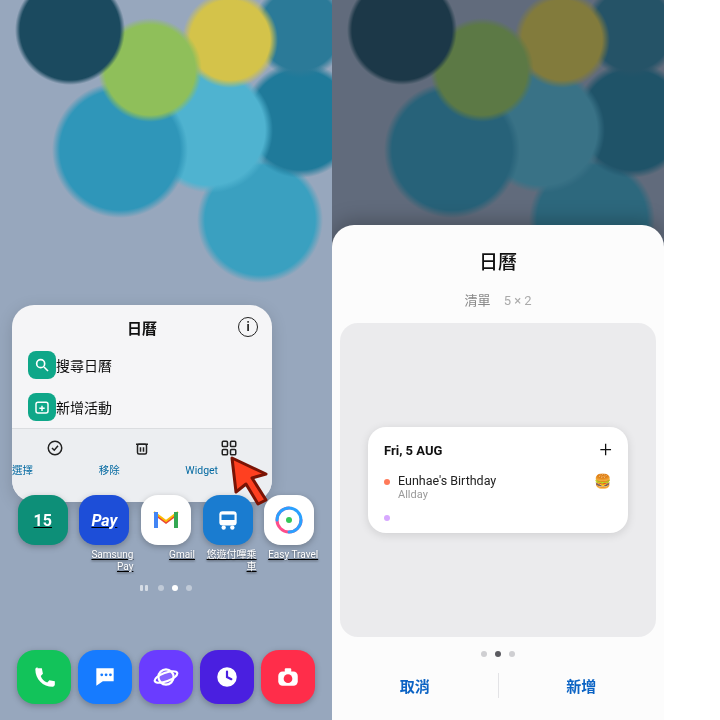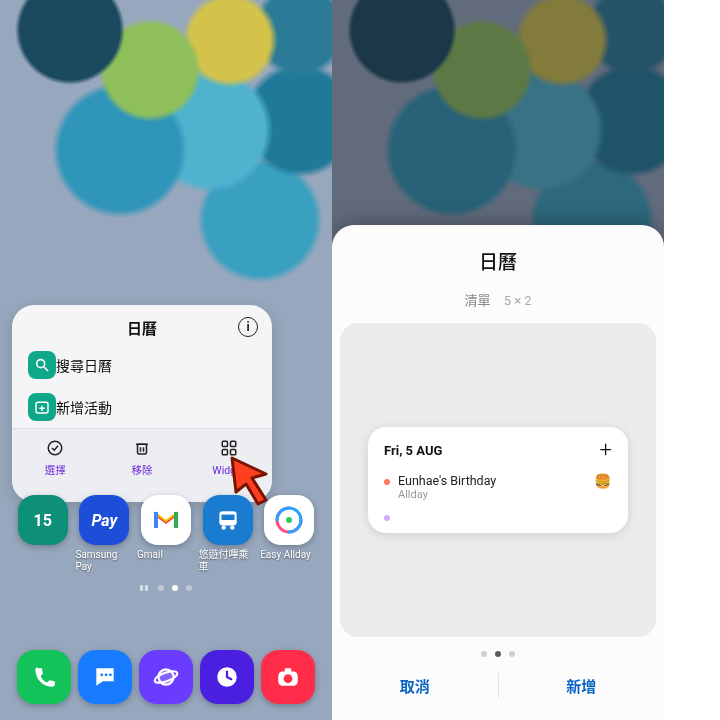--- a/index.html
+++ b/index.html
@@ -48,30 +48,30 @@
     width:28px; height:28px; border-radius:8px; background:#0fa789;
     display:flex; align-items:center; justify-content:center; color:#fff;
   }
   .popup-row .picon.cal { background:#0fa789; }
   .popup-row .label { font-size:14px; color:#111; }
   .popup-actions {
     display:flex; border-top:1px solid rgba(0,0,0,0.07);
     background:#eceef1;
   }
   .popup-actions .act {
-    flex:1; padding:10px 0 24px; text-align:center; color:#6d28d9;
+    flex:1; padding:10px 0 24px; color:#0369a1;
   }
   .popup-actions .act .aicon { display:block; margin:0 auto 2px; }
   .popup-actions .act .alabel { font-size:10.5px; }
 
   .dock-row {
     position:absolute; left:0; right:0; top:495px;
     display:flex; justify-content:space-around; padding:0 12px;
   }
-  .app { width:58px; text-align:left; }
+  .app { width:58px; text-align:right;text-decoration:underline; }
   .app .aicon {
     width:50px; height:50px; border-radius:16px; margin:0 auto 4px;
     display:flex; align-items:center; justify-content:center;
     font-size:16px; font-weight:700; color:#fff;
     box-shadow: 0 2px 6px rgba(0,0,0,0.25);
   }
   .app .aicon.squircle { border-radius: 34% / 32%; }
   .app .alabel { font-size:10px; color:#fff; text-shadow:0 1px 2px rgba(0,0,0,0.5); line-height:1.15; }
 
   .page-dots {
@@ -236,21 +236,21 @@
       <div class="alabel">悠遊付嗶乘車</div>
     </div>
     <div class="app">
       <div class="aicon squircle" style="background:#fff">
         <svg width="30" height="30" viewBox="0 0 30 30">
             <path d="M15 3a12 12 0 1 0 12 12" fill="none" stroke="#ff4d8a" stroke-width="3" stroke-linecap="round"></path>
             <path d="M15 27A12 12 0 1 0 3 15" fill="none" stroke="#2aa0ff" stroke-width="3" stroke-linecap="round"></path>
             <circle cx="15" cy="15" r="3" fill="#34c759"></circle>
           </svg>
       </div>
-      <div class="alabel">Easy Allday</div>
+      <div class="alabel">Easy Travel</div>
     </div>
   </div>
 
   <div class="page-dots">
     <div class="bars">
         <span></span>
         <span></span>
       </div>
     <div class="d"></div>
     <div class="d on"></div>

